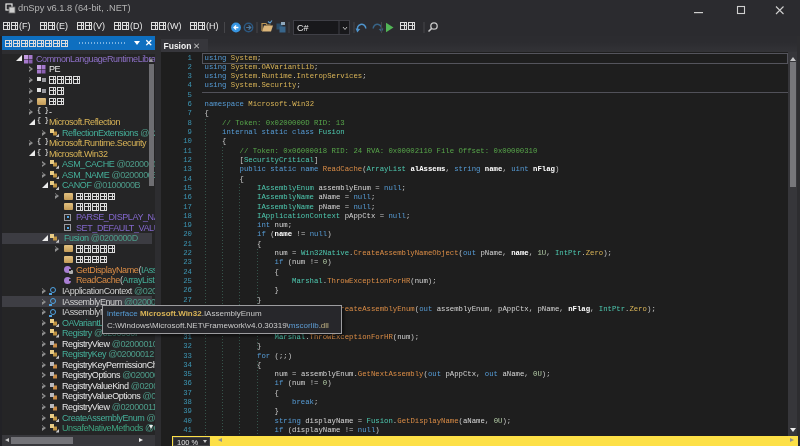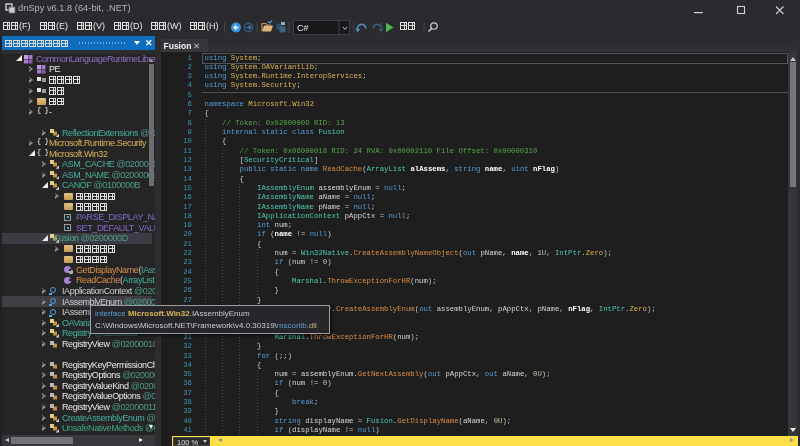--- a/index.html
+++ b/index.html
@@ -76,21 +76,21 @@
 #evsb .th{position:absolute;left:1.5px;top:10px;width:6px;height:125px;background:#76767a}
 #evsb .dn{position:absolute;left:1.5px;top:376px;width:0;height:0;border:3px solid transparent;border-top:4.5px solid #ececec}
 #redge{position:absolute;left:797px;top:36px;width:3px;height:410px;background:#2d2d30}
 #ehsb{position:absolute;left:172px;top:436px;width:626px;height:14px;background:#fde047}
 #zoom{position:absolute;left:1px;top:0.5px;width:37px;height:9px;background:#2b2b2e;border:1px solid #434346}
 #zoom .tx{position:absolute;left:3px;top:0.5px;font-size:7.5px;color:#e0e0e0}
 #zoom .dd{position:absolute;left:29px;top:2.5px;width:0;height:0;border:2px solid transparent;border-top:3px solid #c8c8c8}
 #ehsb .lf{position:absolute;left:44px;top:2px;width:0;height:0;border:2.5px solid transparent;border-right:4px solid #909090}
 #ehsb .rt{position:absolute;left:618px;top:2px;width:0;height:0;border:2.5px solid transparent;border-left:4px solid #909090}
 
-#tip{position:absolute;left:90px;top:305px;width:240px;height:29px;background:#27272b;border:1px solid #9d9da0;box-shadow:2px 2px 3px rgba(0,0,0,.55);z-index:40;font-size:8px}
+#tip{position:absolute;left:102px;top:305px;width:240px;height:29px;background:#27272b;border:1px solid #9d9da0;box-shadow:2px 2px 3px rgba(0,0,0,.55);z-index:40;font-size:8px}
 #tip .l1{position:absolute;left:4px;top:3px;white-space:nowrap}
 #tip .l2{position:absolute;left:4px;top:15px;white-space:nowrap;color:#cccccc}
 </style></head><body>
 <div id="app">
   <div id="titlebar">
     <svg width="800" height="18" style="position:absolute">
       <rect x="6" y="4" width="6" height="6" fill="none" stroke="#e8e8e8" stroke-width="1.2"></rect>
       <rect x="9" y="7" width="6" height="6" fill="#cfcfcf" stroke="#6a6a6a" stroke-width="0.8"></rect>
       <rect x="694" y="12" width="9" height="1.2" fill="#cfcfcf"></rect>
       <rect x="737.5" y="6.5" width="7" height="7" fill="none" stroke="#cfcfcf" stroke-width="1.1"></rect>
@@ -176,20 +176,25 @@
 <div class="trow" style="top:41.5px;">
         <s class="ec" style="left:29px"></s>
         <s class="i-fold" style="left:37px"></s>
         <span class="tt" style="left:49px"><s class="zh"></s><s class="zh"></s></span>
       </div>
 <div class="trow" style="top:52.0px;">
         <s class="ec" style="left:29px"></s>
         <s class="i-br" style="left:37px"></s>
         <span class="tt" style="left:49px"><i class="w">-</i></span>
       </div>
+<div class="trow" style="top:62.6px;">
+        <s class="ee" style="left:29px"></s>
+        <s class="i-br" style="left:37px"></s>
+        <span class="tt" style="left:49px"><i class="ns">Microsoft.Reflection</i></span>
+      </div>
 <div class="trow" style="top:73.2px;">
         <s class="ec" style="left:42px"></s>
         <s class="i-cls" style="left:50px"></s>
         <span class="tt" style="left:62px"><i class="ty">ReflectionExtensions </i><i class="tok">@02000002</i></span>
       </div>
 <div class="trow" style="top:83.7px;">
         <s class="ec" style="left:29px"></s>
         <s class="i-br" style="left:37px"></s>
         <span class="tt" style="left:49px"><i class="ns">Microsoft.Runtime.Security</i></span>
       </div>
@@ -226,21 +231,21 @@
         <s class="i-fld" style="left:64px"></s>
         <span class="tt" style="left:76px"><i class="pf">PARSE_DISPLAY_NAME </i></span>
       </div>
 <div class="trow" style="top:168.1px;">
         <s class="i-fld" style="left:64px"></s>
         <span class="tt" style="left:76px"><i class="pf">SET_DEFAULT_VALUE </i></span>
       </div>
 <div class="trow" style="top:178.7px;background:#3c3c42;">
         <s class="ee" style="left:42px"></s>
         <s class="i-cls" style="left:50px"></s>
-        <span class="tt" style="left:54px"><i class="ty">Fusion </i><i class="tok">@0200000D</i></span>
+        <span class="tt" style="left:64px"><i class="ty">Fusion </i><i class="tok">@0200000D</i></span>
       </div>
 <div class="trow" style="top:189.2px;">
         <s class="ec" style="left:55px"></s>
         <s class="i-fold" style="left:64px"></s>
         <span class="tt" style="left:76px"><s class="zh"></s><s class="zh"></s><s class="zh"></s><s class="zh"></s><s class="zh"></s></span>
       </div>
 <div class="trow" style="top:199.8px;">
         <s class="i-fold" style="left:64px"></s>
         <span class="tt" style="left:76px"><s class="zh"></s><s class="zh"></s><s class="zh"></s><s class="zh"></s></span>
       </div>
@@ -274,20 +279,25 @@
       </div>
 <div class="trow" style="top:273.6px;">
         <s class="ec" style="left:42px"></s>
         <s class="i-cls" style="left:50px"></s>
         <span class="tt" style="left:62px"><i class="ty">Registry </i><i class="tok">@0200000F</i></span>
       </div>
 <div class="trow" style="top:284.2px;">
         <s class="ec" style="left:42px"></s>
         <s class="i-enu" style="left:50px"></s>
         <span class="tt" style="left:62px"><i class="w">RegistryView </i><i class="tok">@02000010</i></span>
+      </div>
+<div class="trow" style="top:294.7px;">
+        <s class="ec" style="left:42px"></s>
+        <s class="i-cls" style="left:50px"></s>
+        <span class="tt" style="left:62px"><i class="ty">RegistryKey </i><i class="tok">@02000012</i></span>
       </div>
 <div class="trow" style="top:305.3px;">
         <s class="ec" style="left:42px"></s>
         <s class="i-enu" style="left:50px"></s>
         <span class="tt" style="left:62px"><i class="w">RegistryKeyPermissionCheck </i></span>
       </div>
 <div class="trow" style="top:315.8px;">
         <s class="ec" style="left:42px"></s>
         <s class="i-enu" style="left:50px"></s>
         <span class="tt" style="left:62px"><i class="w">RegistryOptions </i><i class="tok">@02000014</i></span>

